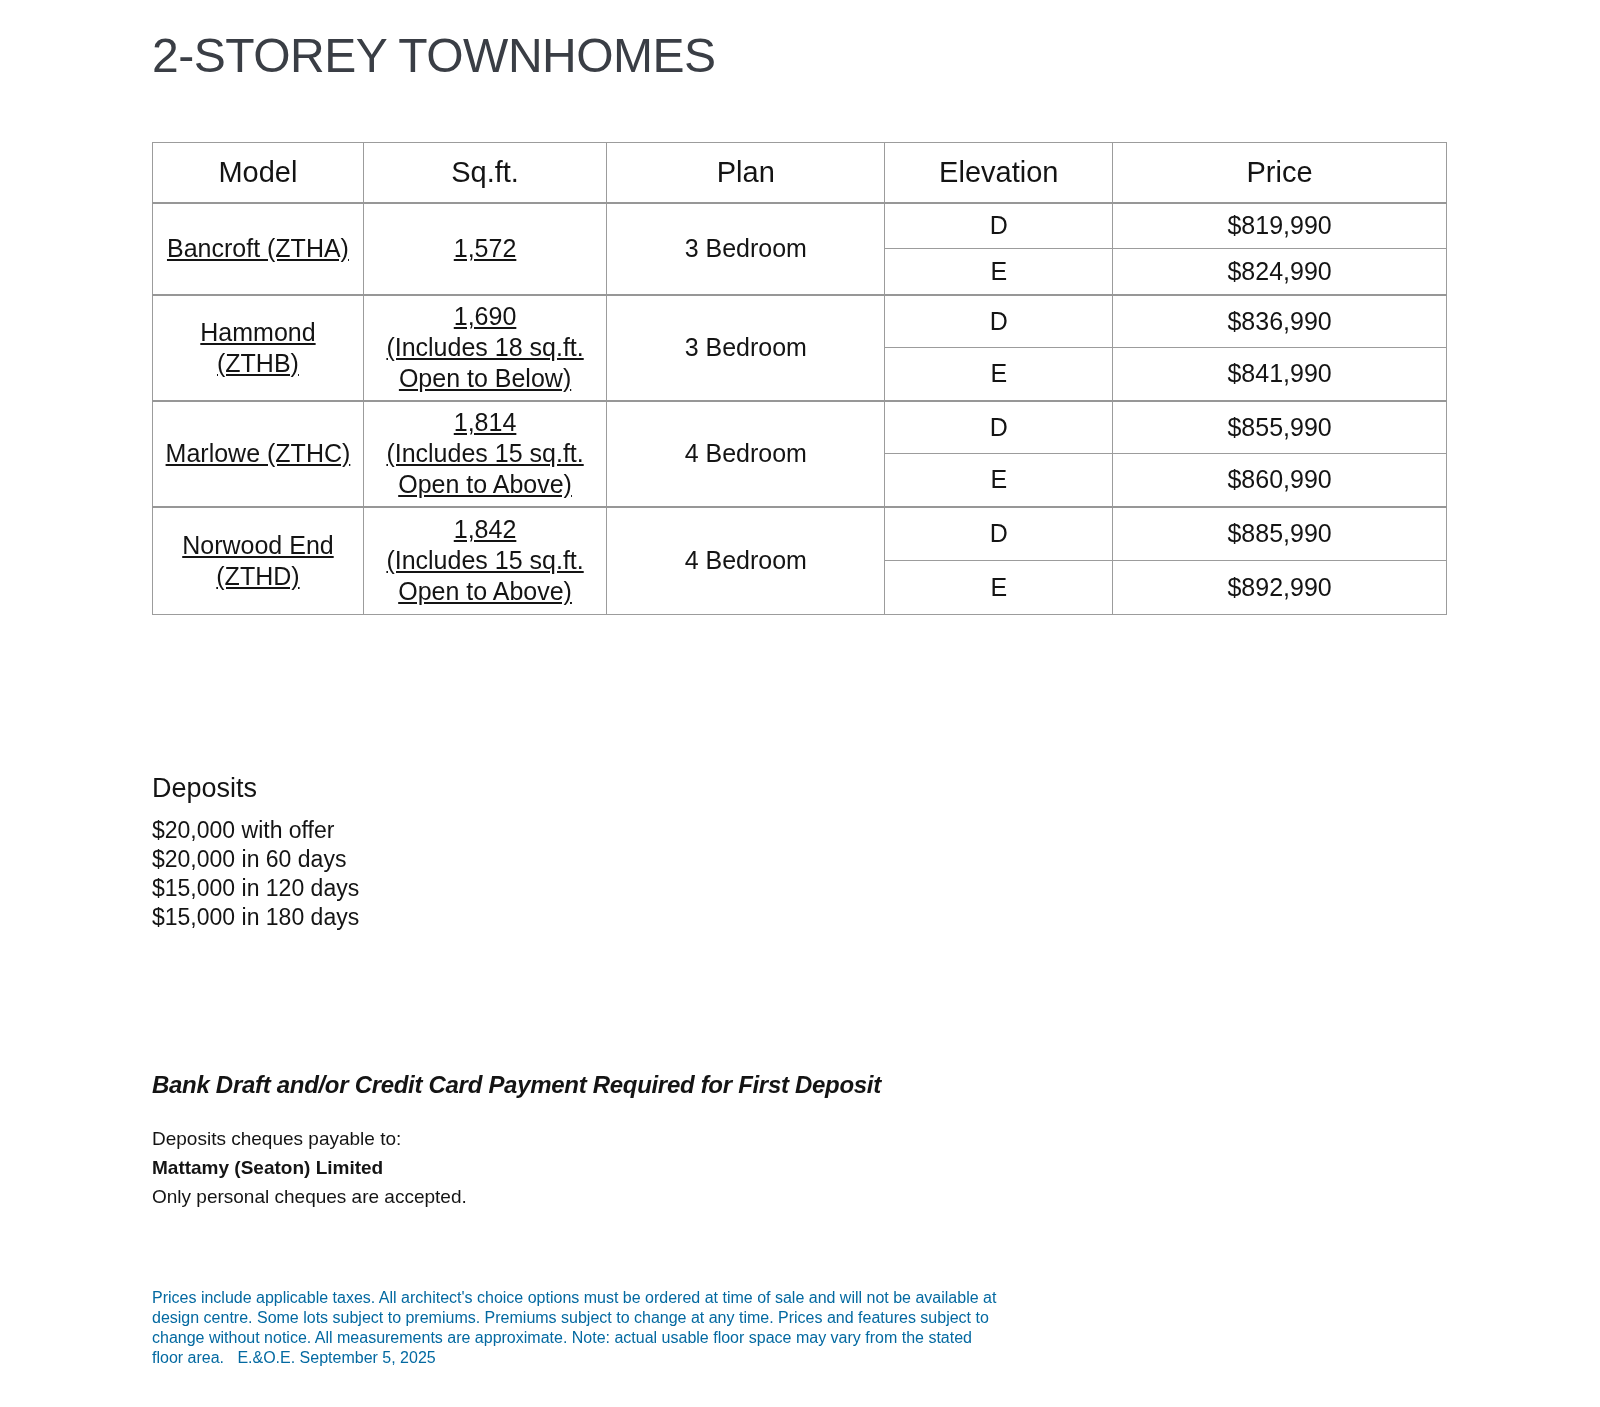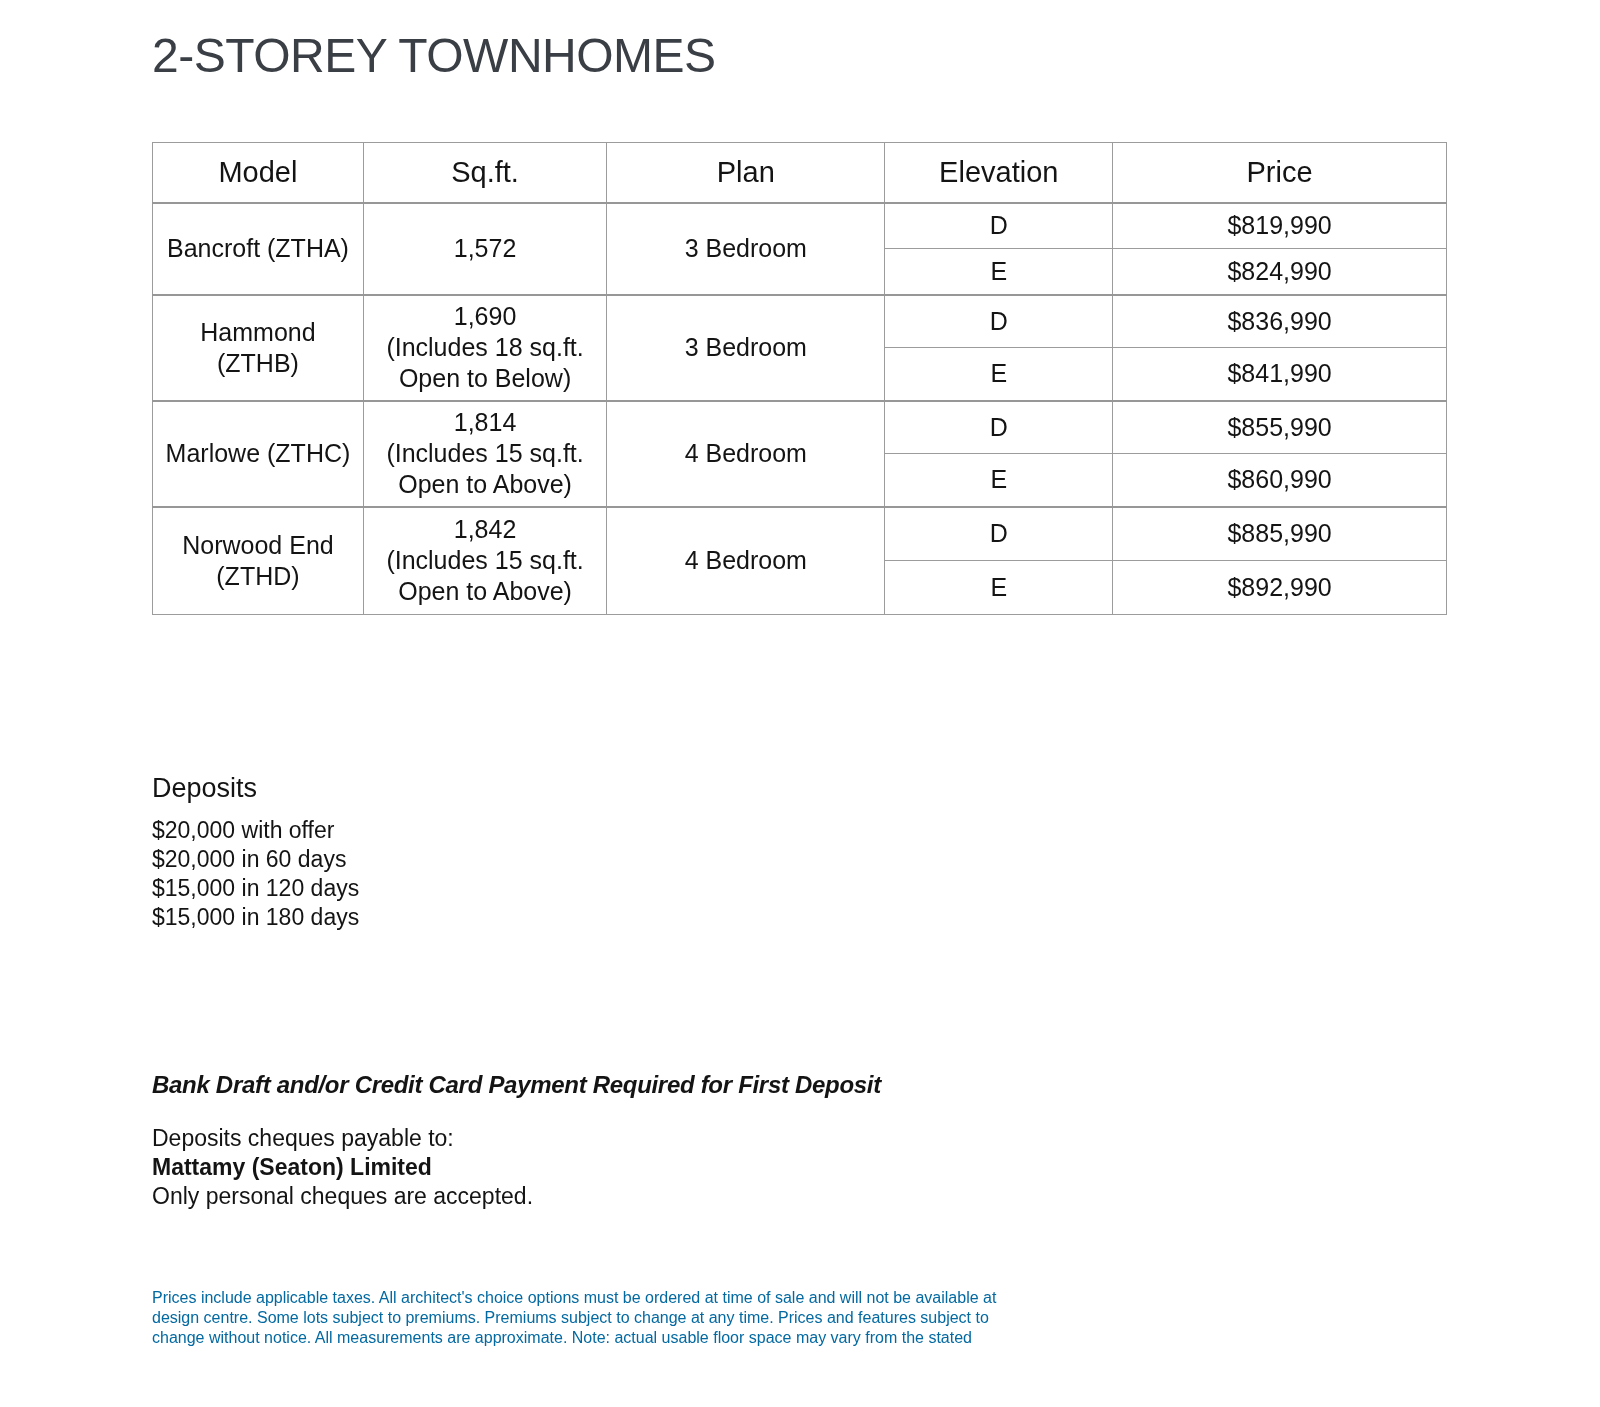--- a/index.html
+++ b/index.html
@@ -28,35 +28,35 @@
     font-weight:400;
     font-size:25px; color:#141414;
     padding:2px 6px;
   }
   table.price-table th { font-size:29px; height:60px; }
   tr.row-d > td { border-top:2px solid #979797; }
   tr.row-e > td { border-top:1px solid #bcbcbc; }
   tr.row-d td, tr.row-e td { height:46px; }
   tr.h3 td { height:53px; }
   tr.h4 td { height:54px; }
-  .cell-line { line-height:31px; }
+  .cell-line { line-height:31px;text-decoration:underline; }
   .deposits {
     position:absolute; left:152px; top:772px;
   }
   .deposits-heading { font-size:27px; font-weight:400; line-height:32px; margin-bottom:12px; }
   .deposit-line { font-size:23px; line-height:29px; }
   .notice {
     position:absolute; left:152px; top:1024px;
     font-size:24px; font-weight:700; font-style:italic;
     letter-spacing:-0.3px;
     margin-top:47px;
   }
   .payable {
     position:absolute; left:152px; top:1124px;
-    font-size:23px; line-height:29px;
+    font-size:19px; line-height:29px;
   }
   .payable-name { font-weight:700; }
   .fine-print {
     position:absolute; left:152px; top:1288px;
     font-size:16px; line-height:20px; color:#0369a1;
   }
   .fine-print-line { white-space:pre-wrap; }
 </style>
 </head>
 <body>
@@ -170,15 +170,16 @@
   <div class="payable">
     <div class="payable-intro">Deposits cheques payable to:</div>
     <div class="payable-name">Mattamy (Seaton) Limited</div>
     <div class="payable-note">Only personal cheques are accepted.</div>
   </div>
 
   <div class="fine-print">
     <div class="fine-print-line">Prices include applicable taxes. All architect's choice options must be ordered at time of sale and will not be available at</div>
     <div class="fine-print-line">design centre. Some lots subject to premiums. Premiums subject to change at any time. Prices and features subject to</div>
     <div class="fine-print-line">change without notice. All measurements are approximate. Note: actual usable floor space may vary from the stated</div>
+    <div class="fine-print-line">floor area.   E.&amp;O.E. September 5, 2025</div>
   </div>
 
 </div>
 
 </body></html>

